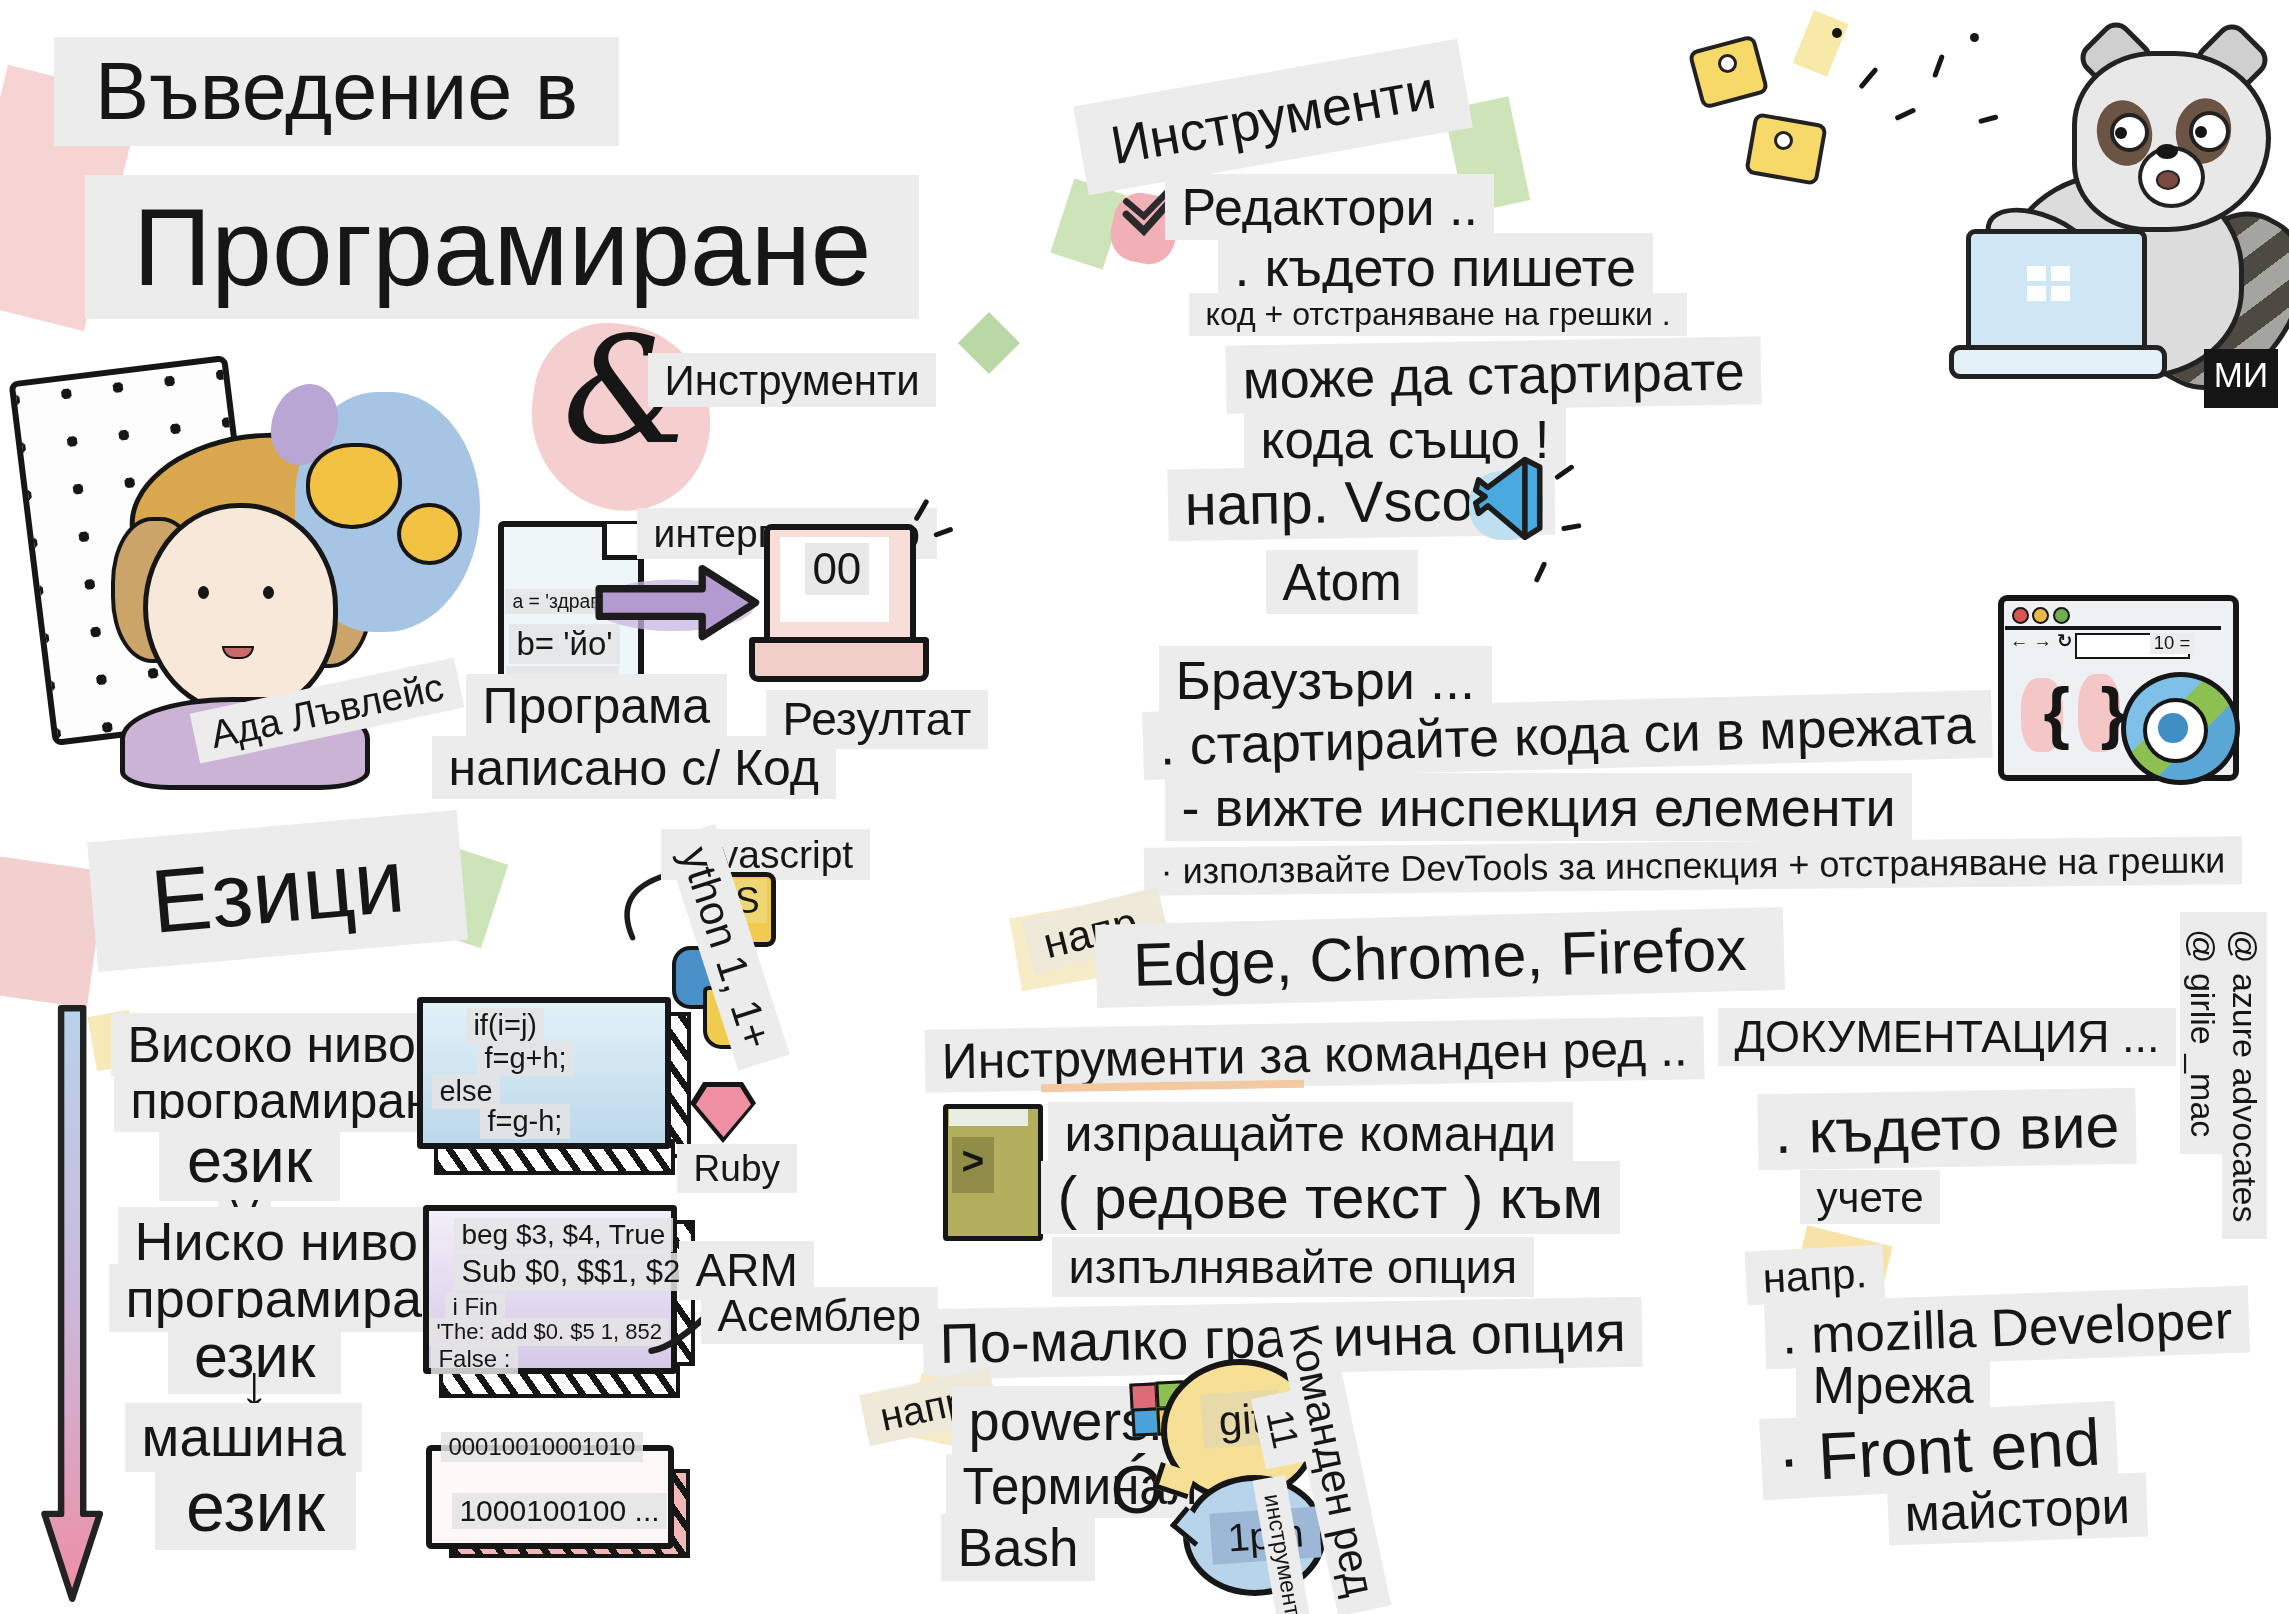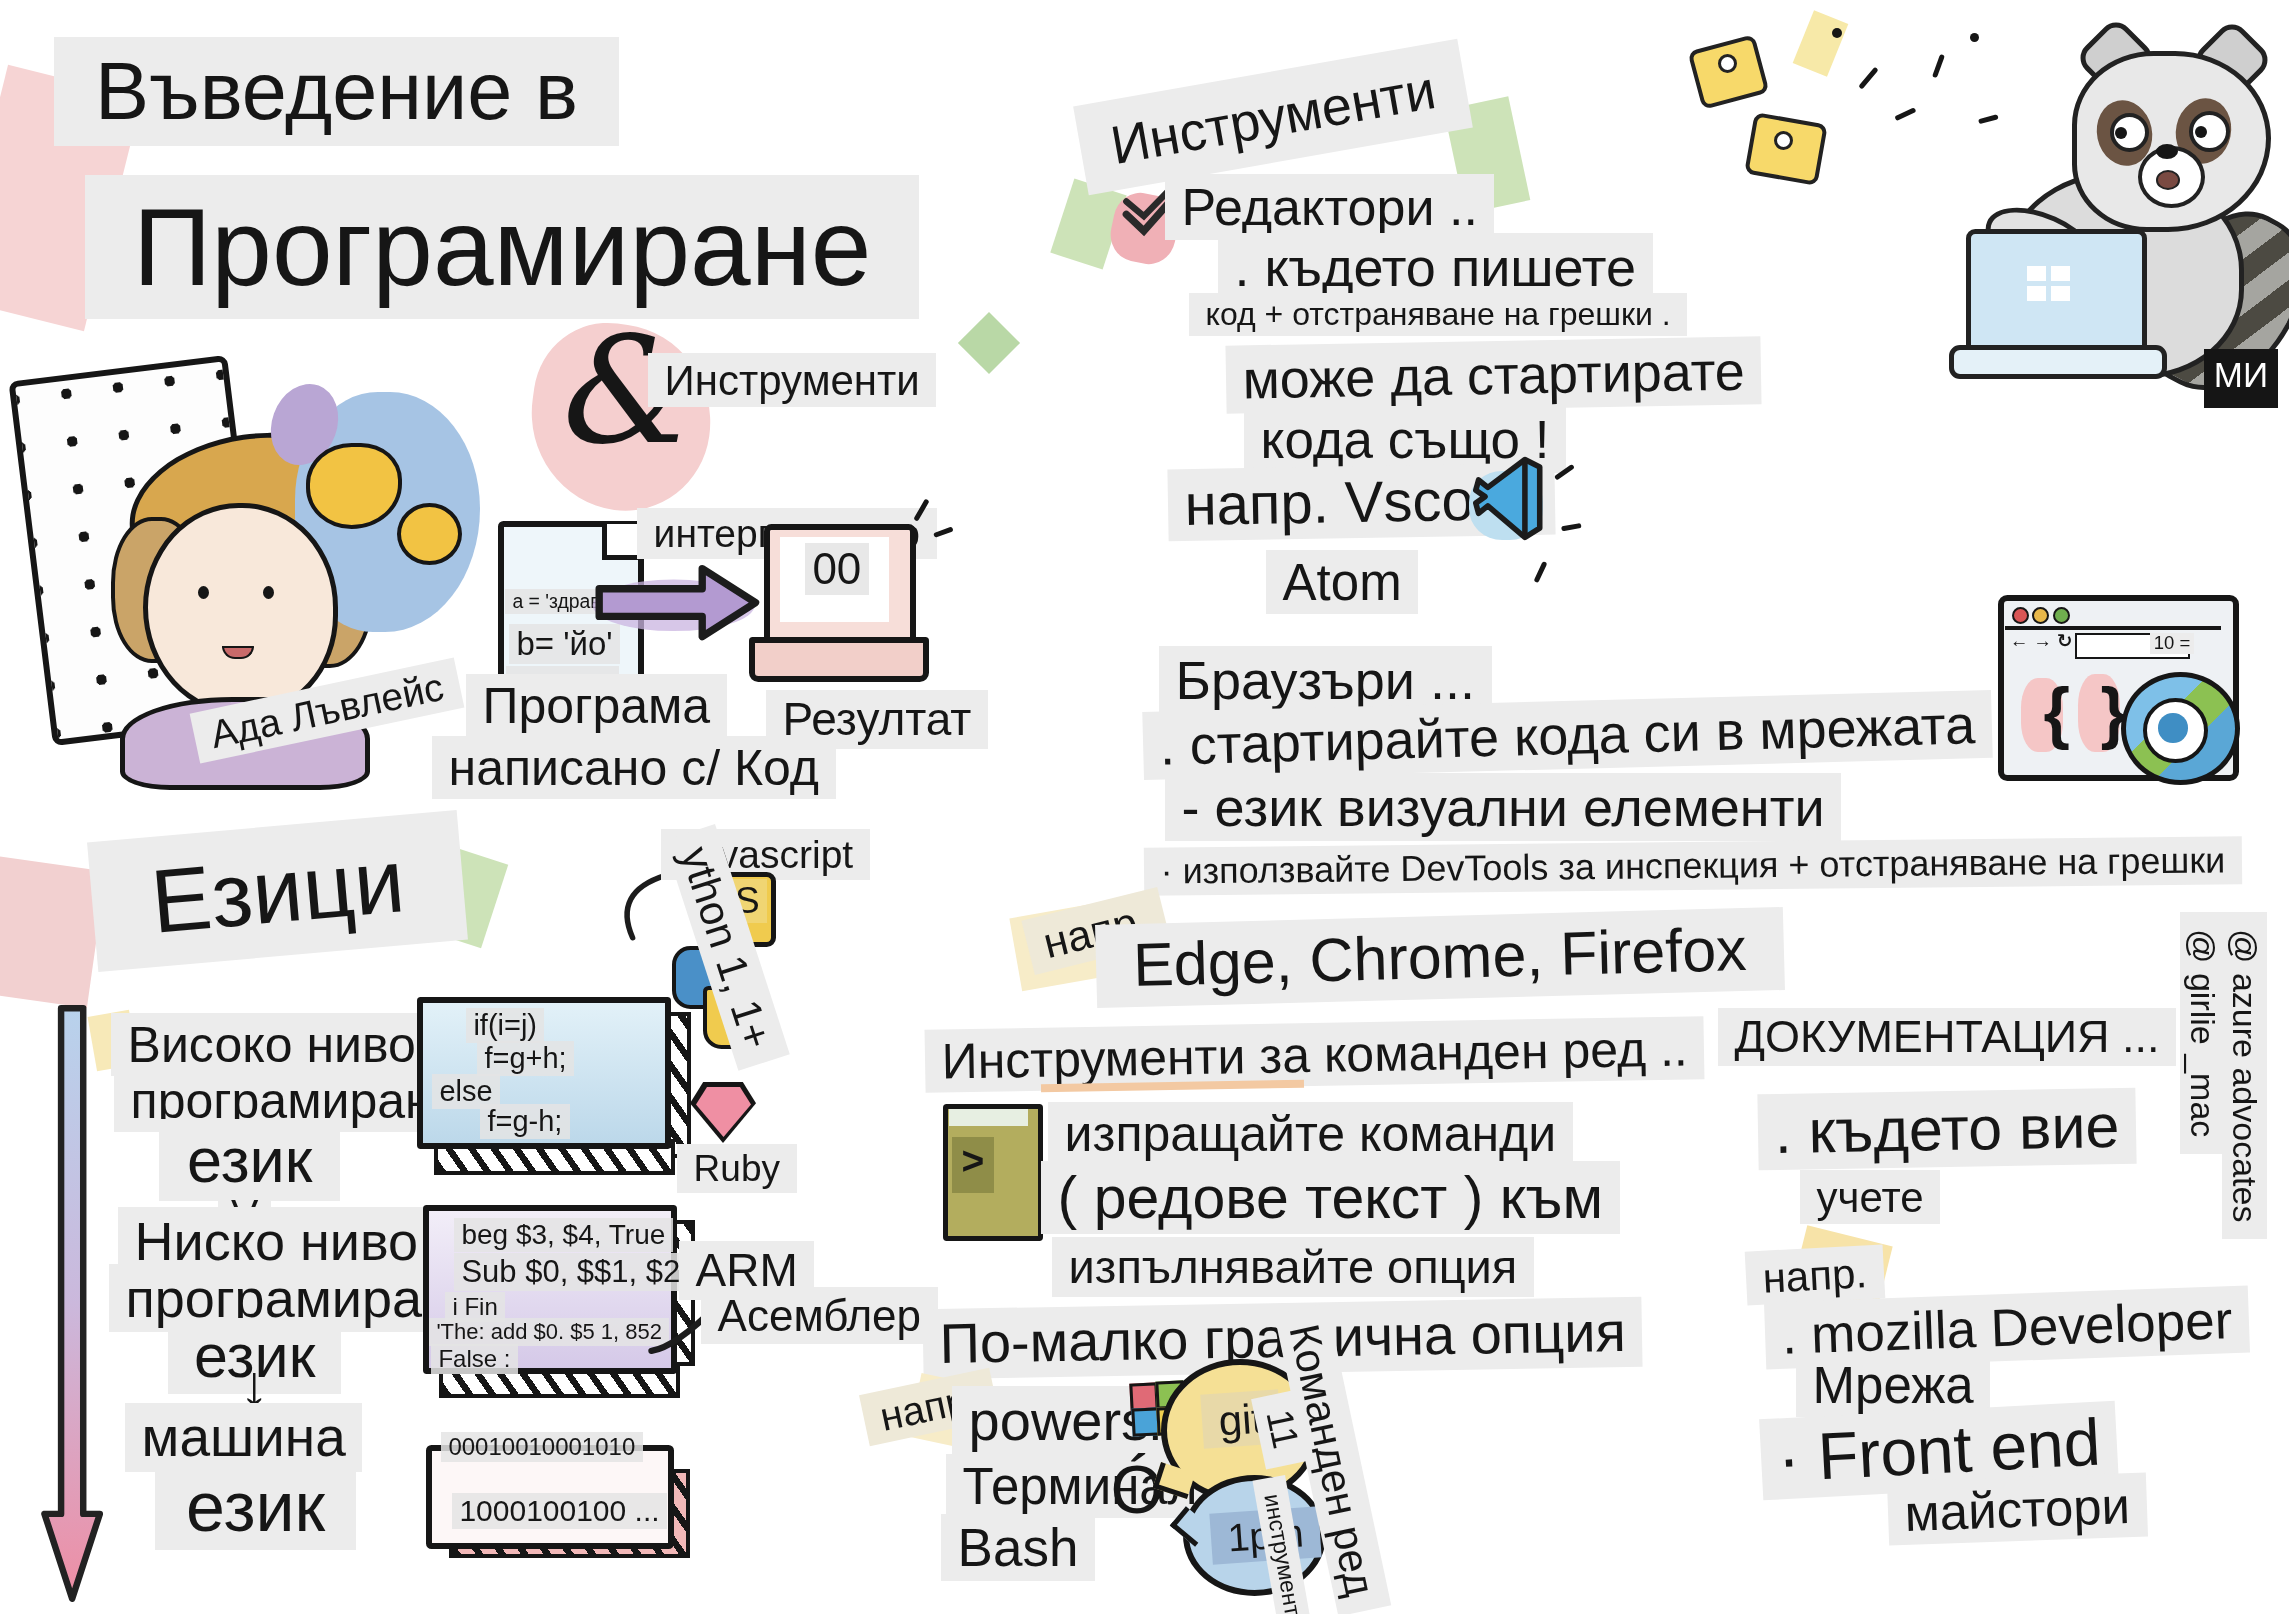--- a/index.html
+++ b/index.html
@@ -210,21 +210,21 @@
     <div class="accent" style="left:2027px;top:286px;width:18.5px;height:14.8px;background:#fff;"></div>
     <div class="accent" style="left:2051px;top:286px;width:18.5px;height:14.8px;background:#fff;"></div>
     <div class="accent" style="left:1949px;top:345px;width:208px;height:24px;background:#e4f1f8;border:5.5px solid #222;border-radius:11px;"></div>
 
     <div class="tag" style="left:2204px;top:349px;width:74px;height:48px;background:#151515;color:#fff;font-size:35px;text-align:center;padding:5.5px 0;">МИ</div>
   </div>
 
   <div>
     <div class="tag" style="left:1159px;top:646px;font-size:54px;">Браузъри ...</div>
     <div class="tag" style="left:1143px;top:701px;font-size:54px;transform:rotate(-1.5deg);">. стартирайте кода си в мрежата</div>
-    <div class="tag" style="left:1165px;top:773px;font-size:54px;">- език визуални елементи</div>
+    <div class="tag" style="left:1165px;top:773px;font-size:54px;">- вижте инспекция елементи</div>
     <div class="tag" style="left:1144px;top:842px;font-size:36px;transform:rotate(-0.6deg);">· използвайте DevTools за инспекция + отстраняване на грешки</div>
     <div class="accent" style="left:1015px;top:909px;width:102px;height:74px;background:#f7ecc8;transform:rotate(-10deg);"></div>
     <div class="tag" style="left:1026px;top:903px;font-size:43px;transform:rotate(-14deg);background:#eee9d8;">напр.</div>
     <div class="tag" style="left:1096px;top:916px;font-size:61px;padding:7.4px 37px;transform:rotate(-1.5deg);">Edge, Chrome, Firefox</div>
 
     <div class="card" style="left:1998px;top:595px;width:229px;height:174px;background:#eef1f4;border-radius:9.2px;"></div>
     <div class="accent" style="left:2005px;top:602px;width:216px;height:24px;border-bottom:4.6px solid #161616;"></div>
     <div class="accent" style="left:2012px;top:607px;width:13px;height:13px;background:#d95555;border:2.8px solid #161616;border-radius:50%;"></div>
     <div class="accent" style="left:2032px;top:607px;width:13px;height:13px;background:#e8b84a;border:2.8px solid #161616;border-radius:50%;"></div>
     <div class="accent" style="left:2053px;top:607px;width:13px;height:13px;background:#6fae4e;border:2.8px solid #161616;border-radius:50%;"></div>

